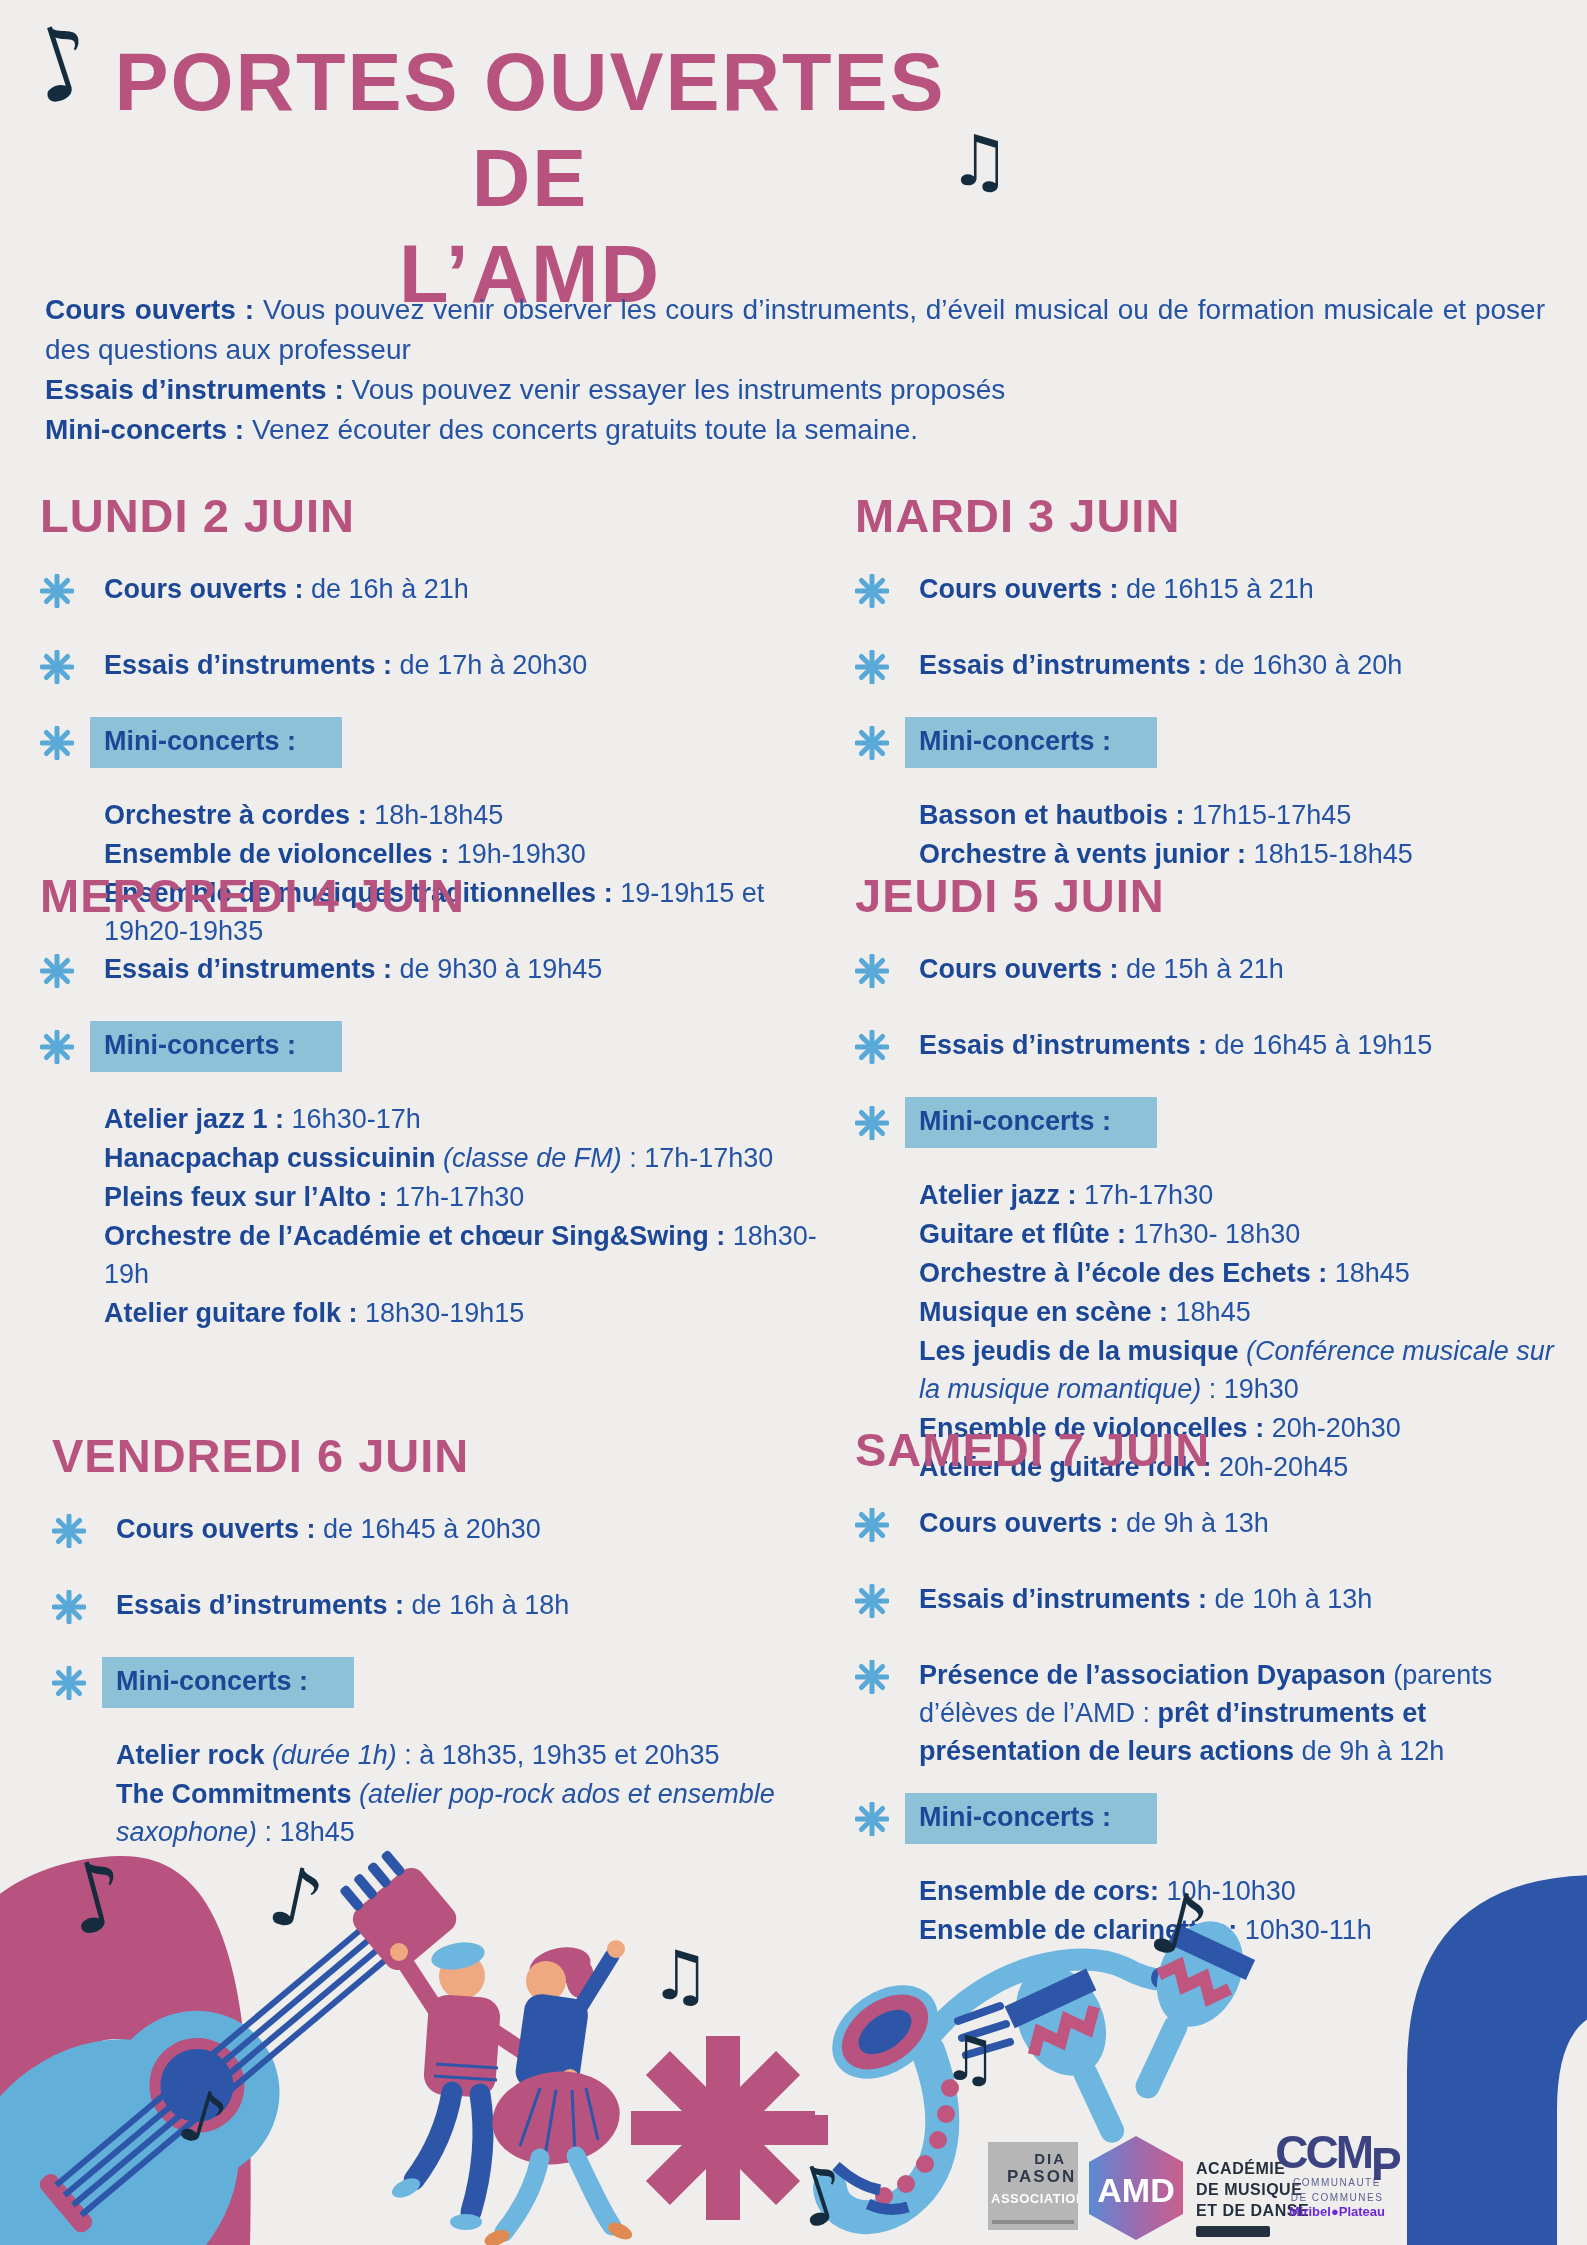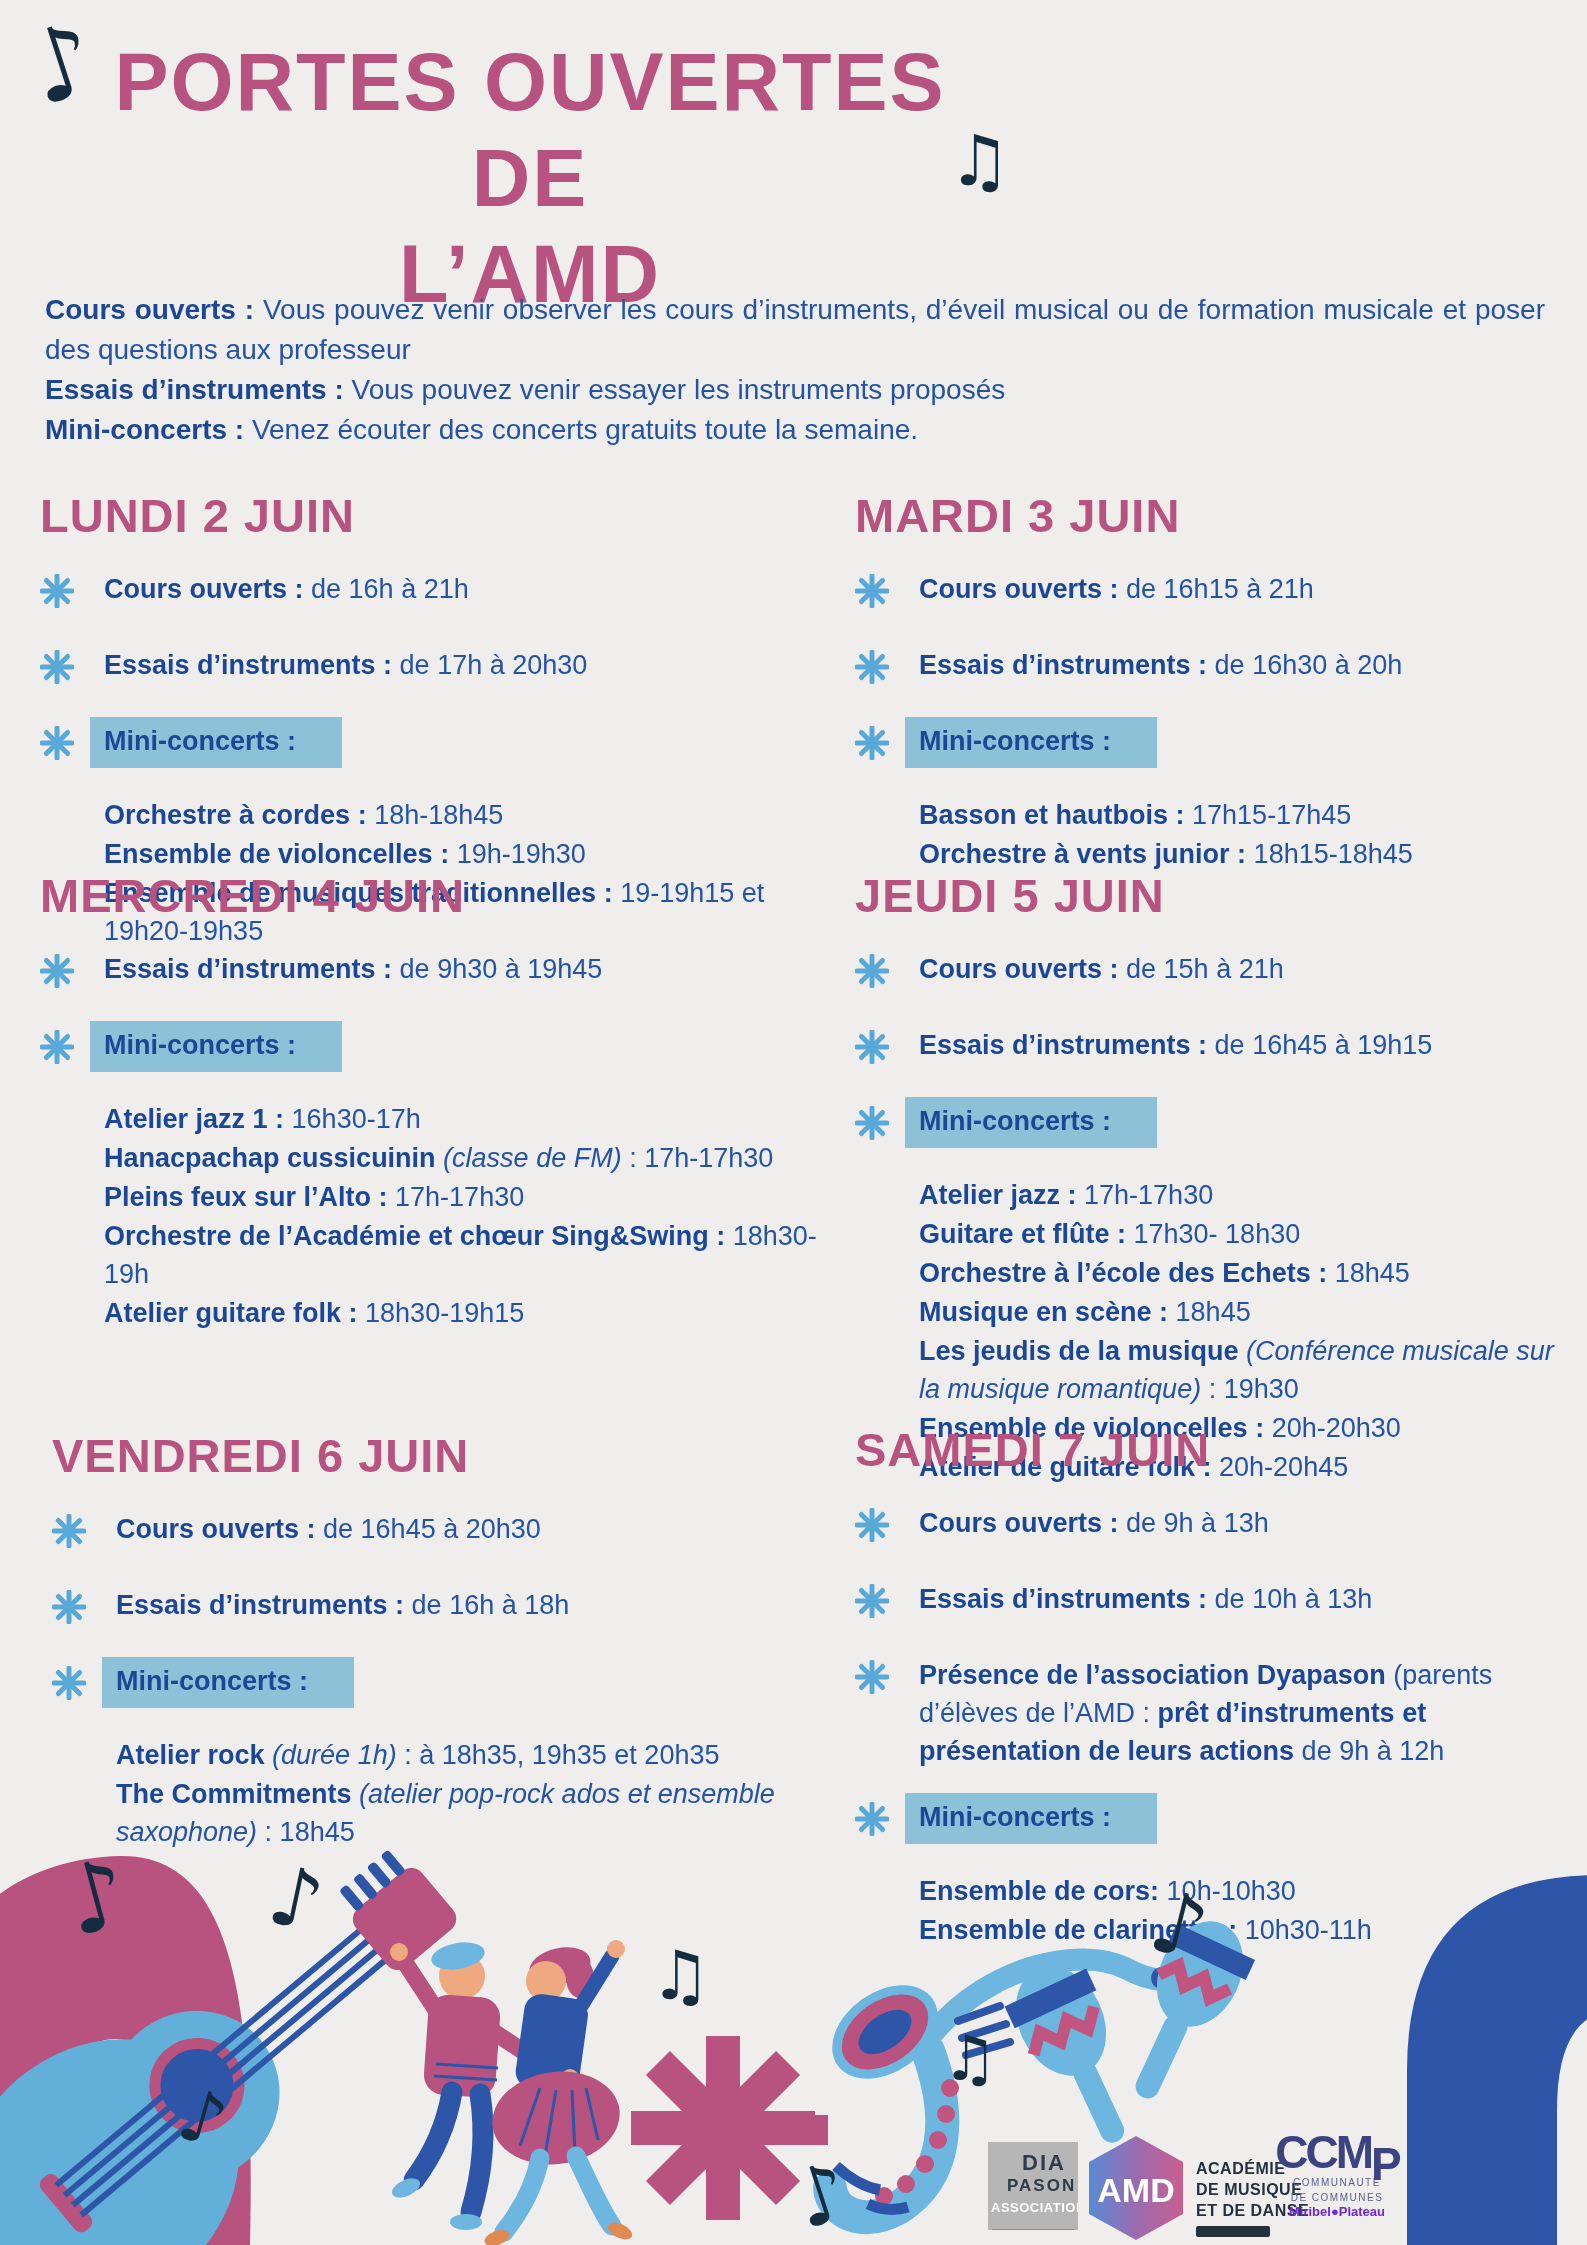--- a/index.html
+++ b/index.html
@@ -37,21 +37,21 @@
   .bullet{flex:0 0 64px;padding-top:4px;}
   .sub{margin-left:64px;margin-bottom:1px;}
   .gap{margin-top:26px;}
   .hl{display:inline-block;background:#8dc1d8;padding:5px 46px 8px 14px;margin:-5px 0 -8px -14px;}
   
   .footer-art{position:absolute;left:0;top:1826px;width:1587px;height:419px;}
   
   .logo{position:absolute;color:#2f3a4a;}
   #logo-diapason{left:988px;top:2142px;width:90px;height:88px;background:#b6b6b6;
     font-weight:bold;overflow:hidden;}
-  #logo-diapason .l1{font-size:22px;letter-spacing:2px;text-align:right;padding:8px 12px 0 8px;}
+  #logo-diapason .l1{font-size:15px;letter-spacing:2px;text-align:right;padding:8px 12px 0 8px;}
   #logo-diapason .l2{font-size:17px;letter-spacing:2px;padding-left:19px;}
   #logo-diapason .l3{font-size:13px;letter-spacing:.5px;color:#fdfdfd;padding-left:3px;margin-top:4px;}
   #logo-diapason .bar{height:4px;background:#8b8b8b;margin:14px 4px 0 4px;}
   #logo-amd-hex{left:1085px;top:2134px;}
   #logo-amd-text{left:1196px;top:2158px;font-weight:bold;font-size:16px;line-height:21px;color:#25303f;letter-spacing:.5px;}
   #logo-amd-text .badge{width:74px;height:11px;background:#25303f;border-radius:2px;margin-top:5px;}
   #logo-ccmp{left:1272px;top:2130px;width:130px;text-align:center;}
   #logo-ccmp .abbr{font-size:46px;font-weight:bold;letter-spacing:-3px;color:#3c4380;line-height:44px;}
   #logo-ccmp .abbr .p{display:inline-block;transform:translateY(12px);}
   #logo-ccmp .s1{font-size:10px;letter-spacing:1.5px;color:#5a5f93;line-height:13px;margin-top:2px;}

